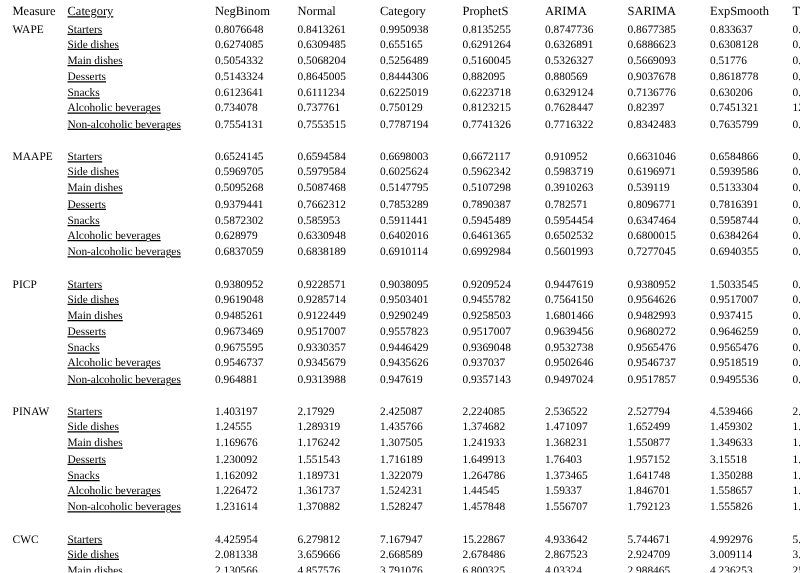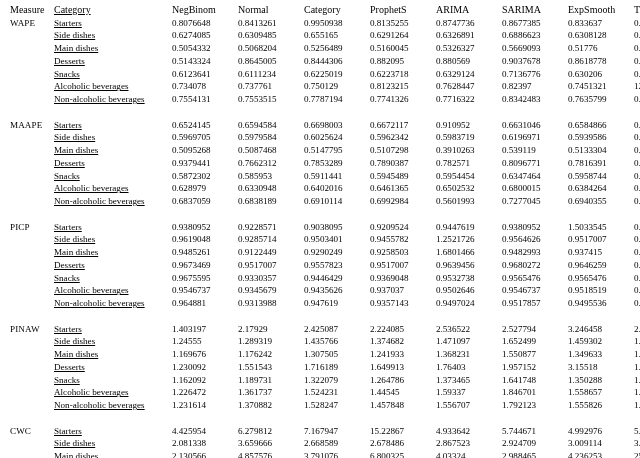--- a/index.html
+++ b/index.html
@@ -285,21 +285,21 @@
           <td class="c-num">1.5033545</td>
           <td class="c-num">0.9390476</td>
         </tr>
         <tr>
           <td class="c-measure measure-label"></td>
           <td class="c-category">Side dishes</td>
           <td class="c-num">0.9619048</td>
           <td class="c-num">0.9285714</td>
           <td class="c-num">0.9503401</td>
           <td class="c-num">0.9455782</td>
-          <td class="c-num">1.2521726</td>
+          <td class="c-num">0.7564150</td>
           <td class="c-num">0.9564626</td>
           <td class="c-num">0.9517007</td>
           <td class="c-num">0.937415</td>
         </tr>
         <tr>
           <td class="c-measure measure-label"></td>
           <td class="c-category">Main dishes</td>
           <td class="c-num">0.9485261</td>
           <td class="c-num">0.9122449</td>
           <td class="c-num">0.9290249</td>
@@ -362,21 +362,21 @@
         </tr>
         <tr>
           <td class="c-measure measure-label">PINAW</td>
           <td class="c-category">Starters</td>
           <td class="c-num">1.403197</td>
           <td class="c-num">2.17929</td>
           <td class="c-num">2.425087</td>
           <td class="c-num">2.224085</td>
           <td class="c-num">2.536522</td>
           <td class="c-num">2.527794</td>
-          <td class="c-num">3.246458</td>
+          <td class="c-num">4.539466</td>
           <td class="c-num">2.29007</td>
         </tr>
         <tr>
           <td class="c-measure measure-label"></td>
           <td class="c-category">Side dishes</td>
           <td class="c-num">1.24555</td>
           <td class="c-num">1.289319</td>
           <td class="c-num">1.435766</td>
           <td class="c-num">1.374682</td>
           <td class="c-num">1.471097</td>

